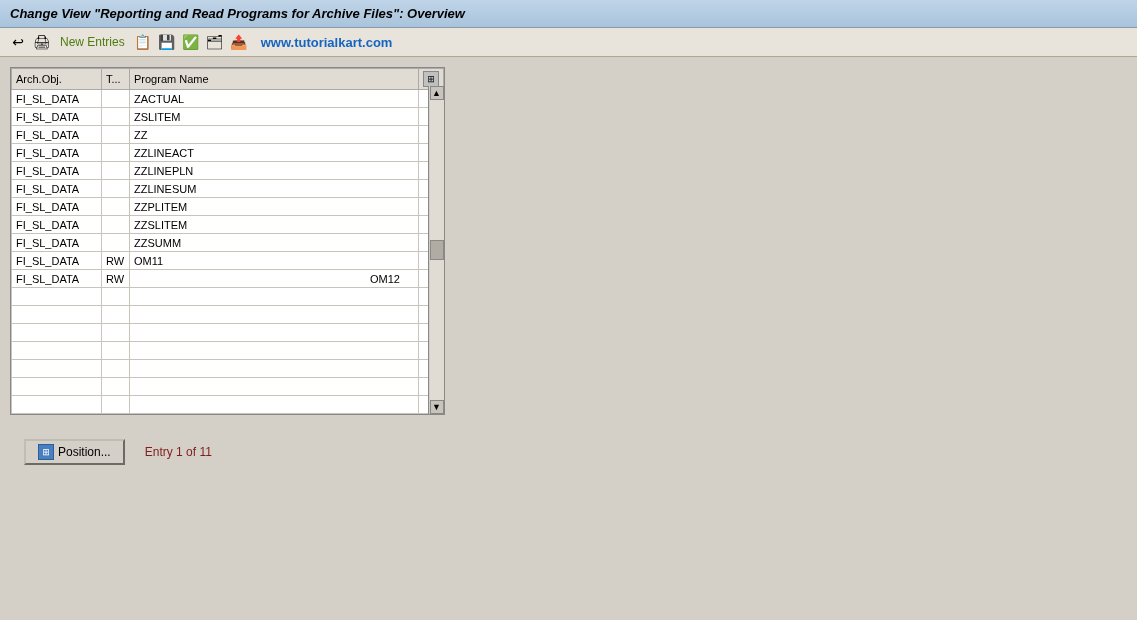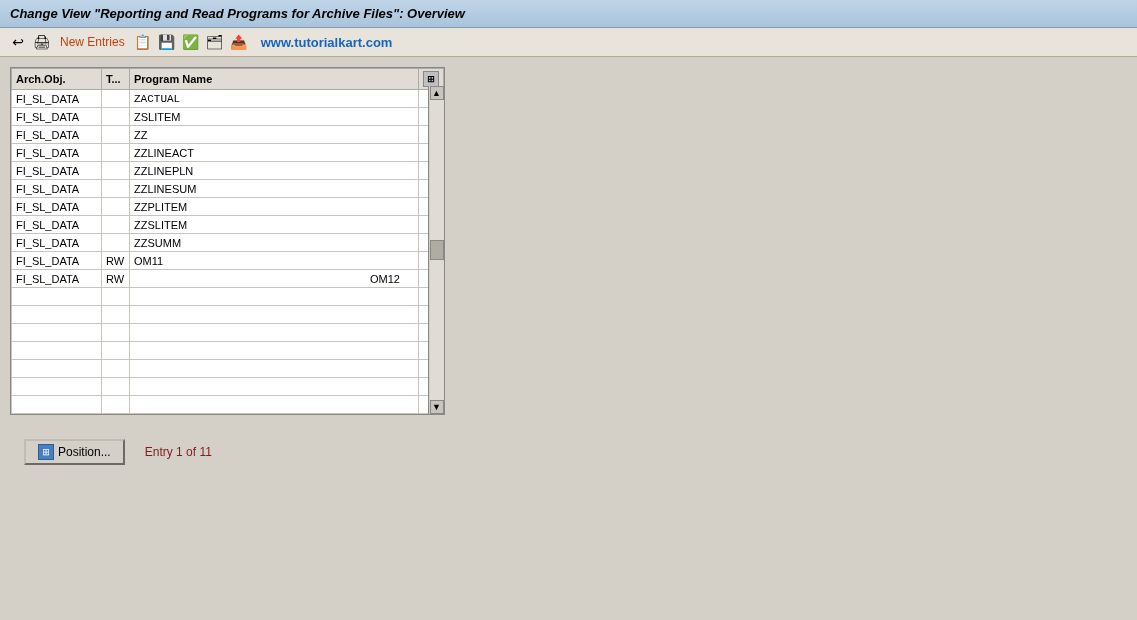--- a/index.html
+++ b/index.html
@@ -36,21 +36,21 @@
       justify-content: center;
       cursor: pointer;
       font-size: 14px;
     }
     .new-entries-btn {
       display: inline-flex;
       align-items: center;
       gap: 2px;
       cursor: pointer;
       padding: 1px 4px;
-      color: #c2410c;
+      color: #4d7c0f;
       font-size: 12px;
       font-weight: normal;
     }
     .watermark {
       color: #1565c0;
       font-size: 13px;
       font-weight: bold;
       margin-left: 8px;
     }
     .main-content {
@@ -76,21 +76,21 @@
       border-collapse: collapse;
       font-size: 11px;
     }
     .data-table thead tr {
       background-color: #e0dcd4;
     }
     .data-table th {
       border: 1px solid #aaa;
       padding: 2px 4px;
       text-align: left;
-      font-weight: bold;
+      font-weight: normal;
       font-size: 11px;
       color: #000;
     }
     .data-table td {
       border: 1px solid #c8c4bc;
       padding: 2px 4px;
       font-size: 11px;
       height: 18px;
     }
     .col-arch { width: 90px; }
@@ -207,21 +207,21 @@
             </th>
             <th class="col-btn">
               <div class="header-btn">⊞</div>
             </th>
           </tr>
         </thead>
         <tbody id="table-body">
         <tr>
               <td>FI_SL_DATA</td>
               <td></td>
-              <td style="padding-right: 18px; font-family: Liberation Mono, monospace;">ZACTUAL</td>
+              <td style="padding-right: 18px;">ZACTUAL</td>
               <td></td>
             </tr>
             <tr>
               <td>FI_SL_DATA</td>
               <td></td>
               <td style="padding-right: 18px; margin-top: 36px;">ZSLITEM</td>
               <td></td>
             </tr>
             <tr>
               <td>FI_SL_DATA</td>

